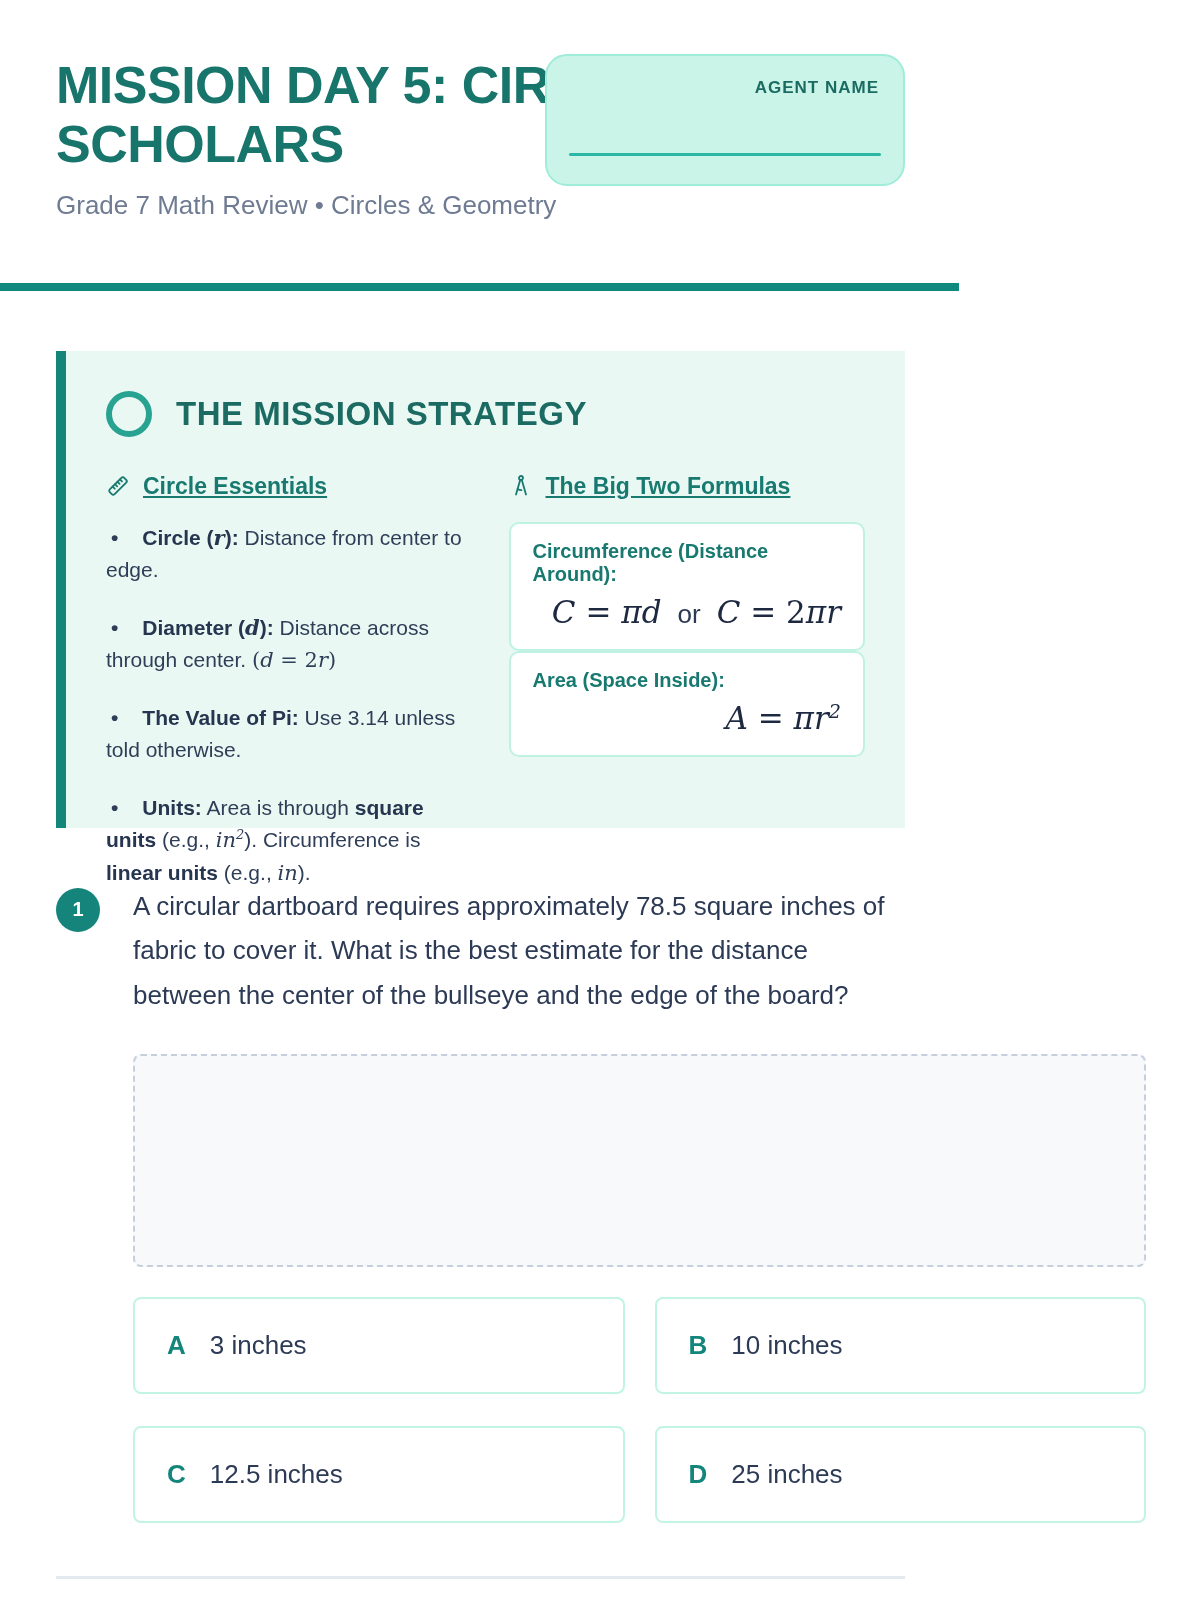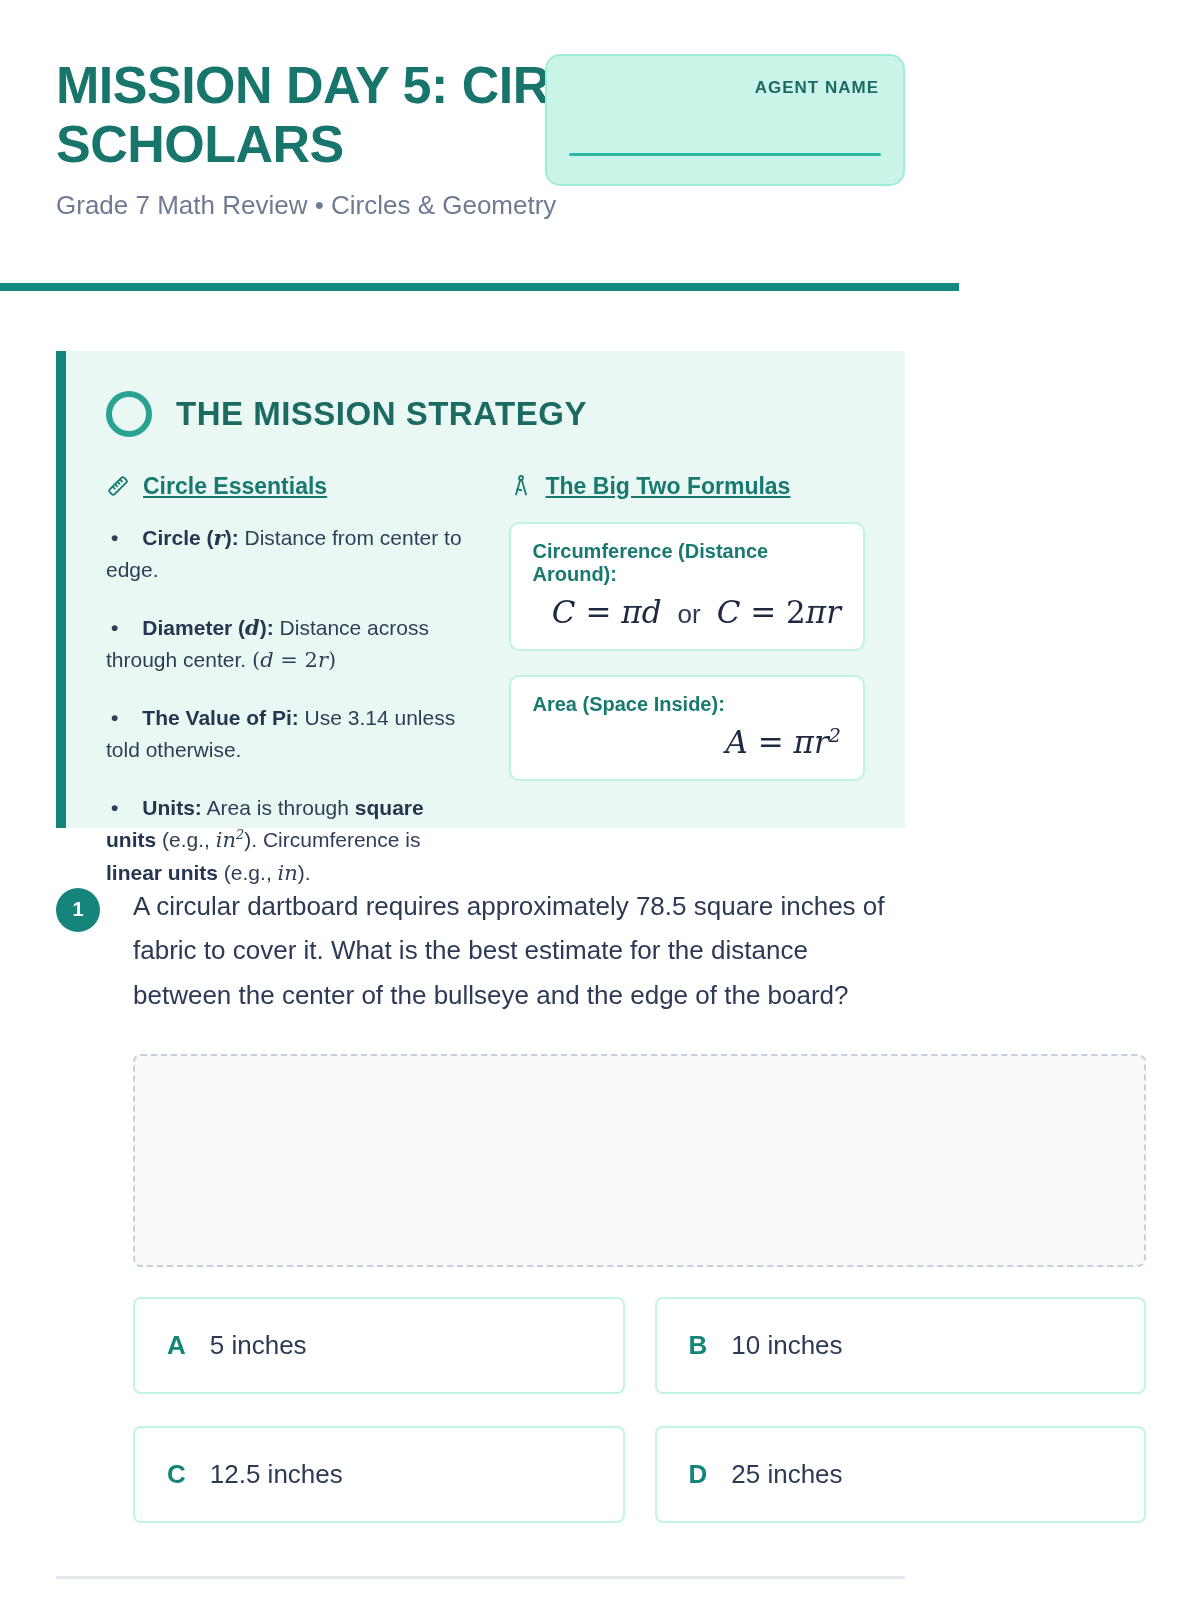--- a/index.html
+++ b/index.html
@@ -3,21 +3,21 @@
 <meta charset="utf-8">
 <style>
   html,body{margin:0;padding:0;background:#ffffff;}
   body{width:1200px;height:1600px;overflow:hidden;font-family:"Liberation Sans",sans-serif;-webkit-font-smoothing:antialiased;}
   .page{position:relative;width:959px;height:1600px;box-sizing:border-box;padding:0 54px 0 56px;}
 
   
   .header{position:relative;padding-top:56px;}
   .title{margin:0;max-width:762px;font-size:52px;line-height:1.13;font-weight:800;letter-spacing:-0.5px;color:#17756c;}
   .subtitle{margin:16px 0 0 0;font-size:26px;color:#6e7b92;}
-  .agent-box{position:absolute;top:54px;right:0;width:360px;height:132px;box-sizing:border-box;background:#c9f4e7;border:2px solid #9fedd8;border-radius:15px;}
+  .agent-box{position:absolute;top:54px;right:0;width:360px;height:132px;box-sizing:border-box;background:#c9f4e7;border:2px solid #9fedd8;border-radius:22px;}
   .agent-label{position:absolute;top:22px;right:24px;font-size:17px;font-weight:700;letter-spacing:1px;color:#1c6b62;}
   .agent-line{position:absolute;left:22px;right:22px;bottom:28px;height:3px;background:#2bb7a4;border-radius:2px;}
 
   .top-bar{height:8px;background:#10897e;margin:62px -54px 0 -56px;}
 
   
   .panel{margin-top:60px;height:477px;box-sizing:border-box;background:#e9f8f2;border-left:10px solid #13857a;padding:40px 40px 0 40px;}
   .panel-head{display:flex;align-items:center;gap:24px;}
   .ring{width:34px;height:34px;border:6px solid #28a392;border-radius:50%;flex:0 0 auto;}
   .panel-title{margin:0;font-size:33px;font-weight:800;letter-spacing:0.5px;color:#1c6b63;}
@@ -28,21 +28,21 @@
 
   .bullet{margin:0 0 25px 0;font-size:21px;line-height:1.55;color:#2f3e58;text-indent:5px;}
   .bullet::before{content:"\2022";font-weight:700;margin-right:24px;}
   .seg-b{font-weight:700;color:#263550;}
   .seg-m{font-family:"DejaVu Serif",serif;font-style:italic;}
   .seg-mn{font-family:"DejaVu Serif",serif;}
   .seg-bm{font-family:"DejaVu Serif",serif;font-style:italic;font-weight:700;color:#263550;}
   .seg-w{font-family:"Liberation Sans",sans-serif;font-size:0.84em;padding:0 16px;color:#2c3a55;}
   sup{font-size:62%;}
 
-  .fcard{background:#ffffff;border:2px solid #bff2e2;border-radius:10px;box-sizing:border-box;padding:16px 22px 18px 22px;margin-bottom:24px;}
+  .fcard{background:#ffffff;border:2px solid #bff2e2;border-radius:10px;box-sizing:border-box;padding:16px 22px 18px 22px;}
   .fcard-label{font-size:20px;font-weight:700;color:#17796f;}
   .formula{margin-top:8px;text-align:right;font-size:31px;color:#1d2940;}
   .formula .seg-m,.formula .seg-mn{color:#1d2940;}
 
   
   .question{display:flex;margin-top:56px;}
   .qbadge{flex:0 0 auto;width:44px;height:44px;border-radius:50%;background:#15857b;color:#ffffff;font-size:20px;font-weight:700;display:flex;align-items:center;justify-content:center;margin-top:4px;}
   .qtext{margin:0 0 0 33px;width:1002px;font-size:26px;line-height:1.73;color:#2c3a55;}
 
   .work-area{margin:36px 0 0 77px;width:1013px;height:213px;box-sizing:border-box;background:#f7f9fb;border:2px dashed #c7cfdd;border-radius:8px;}
@@ -124,21 +124,21 @@
   <div class="question">
     <div class="qbadge">1</div>
     <p class="qtext">A circular dartboard requires approximately 78.5 square inches of fabric to cover it. What is the best estimate for the distance between the center of the bullseye and the edge of the board?</p>
   </div>
 
   <div class="work-area"></div>
 
   <div class="options">
     <div class="opt">
       <span class="opt-letter">A</span>
-      <span class="opt-text">5 inches</span>
+      <span class="opt-text">3 inches</span>
     </div>
     <div class="opt">
       <span class="opt-letter">B</span>
       <span class="opt-text">10 inches</span>
     </div>
     <div class="opt">
       <span class="opt-letter">C</span>
       <span class="opt-text">12.5 inches</span>
     </div>
     <div class="opt">

